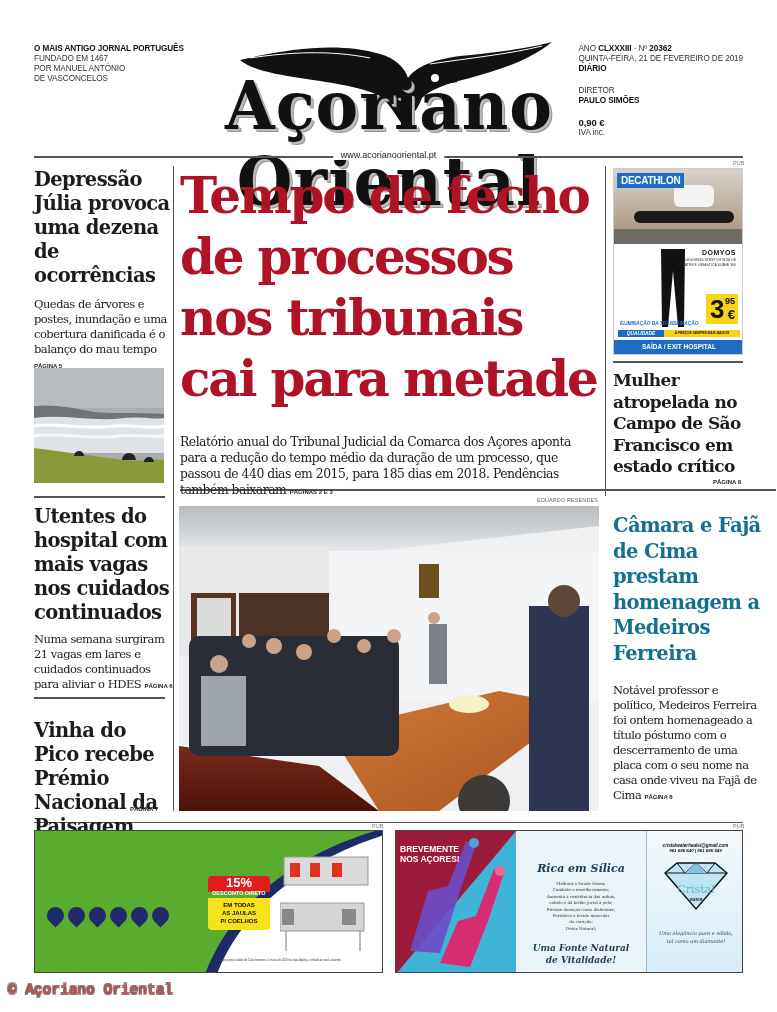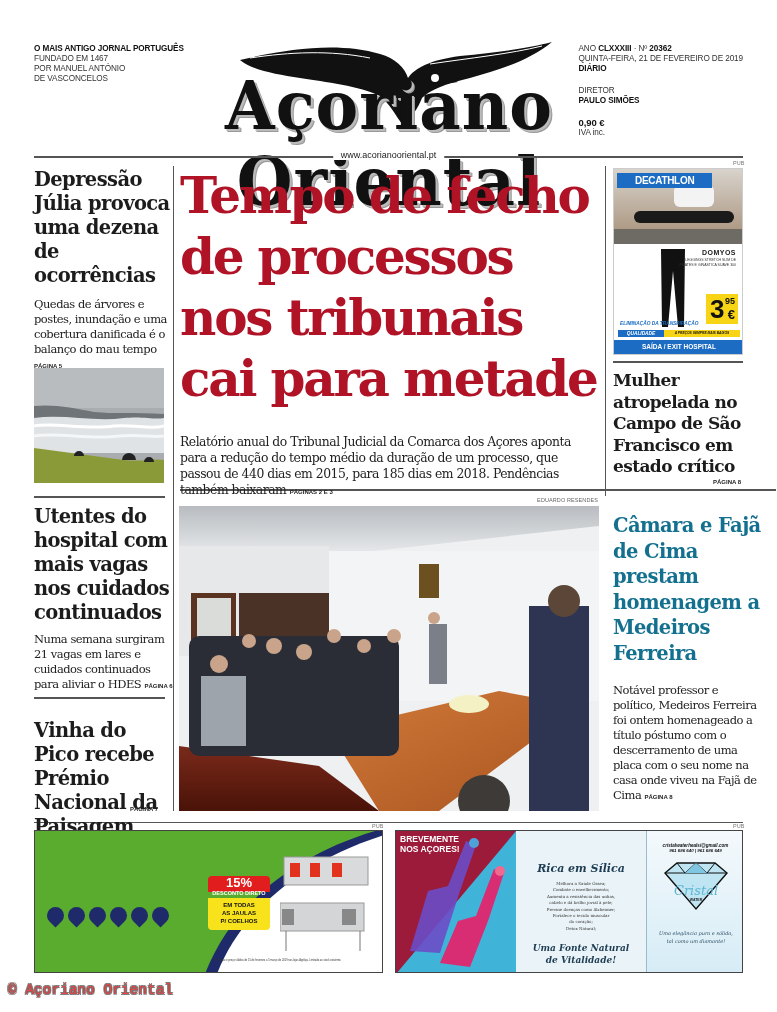--- a/index.html
+++ b/index.html
@@ -190,21 +190,21 @@
     <circle cx="305" cy="295" r="26" fill="#3e3a38"></circle>
   </svg>
 </div>
 
 <div class="abs pub-label" style="left:733px; top:160px;">PUB</div>
 <div class="abs ad-decathlon">
   <div style="position:absolute;left:0;top:0;width:130px;height:75px;background:linear-gradient(#d8d3cc,#a48c74);"></div>
   <div style="position:absolute;left:0;top:60px;width:130px;height:15px;background:#6e6a64;"></div>
   <div style="position:absolute;left:60px;top:16px;width:40px;height:22px;background:#f3f3f3;border-radius:6px;"></div>
   <div style="position:absolute;left:20px;top:42px;width:100px;height:12px;background:#1a1a1a;border-radius:6px;"></div>
-  <div class="sans" style="position:absolute;left:3px;top:4px;background:#1b6cc2;color:#fff;font-weight:bold;font-size:10px;padding:2px 18px;letter-spacing:-0.3px;">DECATHLON</div>
+  <div class="sans" style="position:absolute;left:3px;top:4px;background:#1b6cc2;color:#fff;font-weight:bold;font-size:10px;padding:2px 4px;letter-spacing:-0.3px;">DECATHLON</div>
   <div style="position:absolute;left:45px;top:80px;width:28px;height:80px;">
     <svg width="28" height="80" viewBox="0 0 28 80">
         <path d="M2 0 H26 L25 78 H19 L14 22 L9 78 H3 Z" fill="#111"></path>
       </svg>
   </div>
   <div class="sans" style="position:absolute;right:6px;top:80px;text-align:right;font-weight:bold;font-size:7px;letter-spacing:0.5px;">DOMYOS</div>
   <div class="sans" style="position:absolute;right:6px;top:89px;width:60px;text-align:right;font-size:3.5px;line-height:4.5px;color:#333;">LEGGINGS STRETCH SLIM DE PILATES E GINÁSTICA SUAVE 300</div>
   <div class="sans" style="position:absolute;right:4px;top:125px;width:32px;height:30px;background:#f7d416;color:#111;font-weight:bold;">
     <span style="position:absolute;left:4px;top:0;font-size:26px;line-height:30px;">3</span>
     <span style="position:absolute;right:3px;top:2px;font-size:9px;">95</span>
@@ -266,21 +266,21 @@
 <div class="abs pub-label" style="left:733px; top:823px;">PUB</div>
 <div class="abs ad-healsi">
   <svg width="120" height="143" viewBox="0 0 120 143" style="position:absolute;left:0;top:0;">
     <rect width="120" height="143" fill="#3fb4d8"></rect>
     <path d="M0 0 H120 L0 143 Z" fill="#9c1a3a"></path>
     <path d="M14 120 L32 60 L52 55 L70 10 L80 14 L64 60 L44 122 Z" fill="#6c4cc8" opacity="0.9"></path>
     <path d="M44 132 L62 90 L80 85 L98 38 L108 42 L92 90 L74 136 Z" fill="#e0256e" opacity="0.95"></path>
     <circle cx="78" cy="12" r="5" fill="#4da3d8"></circle>
     <circle cx="104" cy="40" r="5" fill="#f06a90"></circle>
   </svg>
-  <div class="sans" style="position:absolute;left:4px;top:3px;color:#fff;font-weight:bold;font-size:8.5px;line-height:10px;">
+  <div class="sans" style="position:absolute;left:4px;top:13px;color:#fff;font-weight:bold;font-size:8.5px;line-height:10px;">
     <div>BREVEMENTE</div>
     <div>NOS AÇORES!</div>
   </div>
   <div style="position:absolute;left:120px;top:0;width:130px;height:143px;background:#eaf4f8;">
     <div style="text-align:center;margin-top:31px;font-family:'DejaVu Serif',serif;font-style:italic;font-weight:bold;font-size:11px;color:#1d3c52;">Rica em Sílica</div>
     <div style="text-align:center;margin-top:6px;font-family:'DejaVu Serif',serif;font-size:4px;line-height:6.4px;color:#333;">
       <div>Melhora a Saúde Óssea;</div>
       <div>Combate o envelhecimento;</div>
       <div>Aumenta a resistência das unhas,</div>
       <div>cabelo e dá brilho jovial à pele;</div>
@@ -295,21 +295,21 @@
     </div>
   </div>
   <div style="position:absolute;left:250px;top:0;width:98px;height:143px;background:linear-gradient(#f4f9fc,#d6ecf6);border-left:1px solid #9bc;">
     <div class="sans" style="text-align:center;margin-top:12px;font-size:4.6px;font-weight:bold;font-style:italic;color:#111;">cristalwaterhealsi@gmail.com</div>
     <div class="sans" style="text-align:center;font-size:4.4px;font-weight:bold;font-style:italic;color:#111;">961 686 640 | 961 686 649</div>
     <svg style="display:block;margin:8px auto 0;" width="66" height="50" viewBox="0 0 66 50">
       <path d="M2 12 L14 2 H52 L64 12 L33 48 Z" fill="#bfe4f2" stroke="#111" stroke-width="1.4"></path>
       <path d="M2 12 H64 M14 2 L22 12 L33 2 L44 12 L52 2" fill="none" stroke="#111" stroke-width="1"></path>
       <path d="M14 2 L22 12 Z M22 12 L33 2 L44 12 Z" fill="#7fc6e0"></path>
     </svg>
-    <div style="position:absolute;left:0;top:52px;width:98px;text-align:center;font-family:'DejaVu Serif',serif;font-style:italic;font-size:13px;color:#5fb7d4;">Cristal</div>
+    <div style="position:absolute;left:0;top:52px;width:98px;text-align:center;font-family:'DejaVu Serif',serif;font-size:11px;color:#5fb7d4;">Cristal</div>
     <div class="sans" style="position:absolute;left:0;top:67px;width:98px;text-align:center;font-size:3.5px;font-weight:bold;color:#222;">WATER</div>
     <div style="position:absolute;left:0;top:98px;width:98px;text-align:center;font-family:'DejaVu Serif',serif;font-style:italic;font-size:5px;line-height:8px;color:#2a4d63;">
       <div>Uma elegância pura e sólida,</div>
       <div>tal como um diamante!</div>
     </div>
   </div>
 </div>
 
 <div class="abs copyright">© Açoriano Oriental</div>
 

